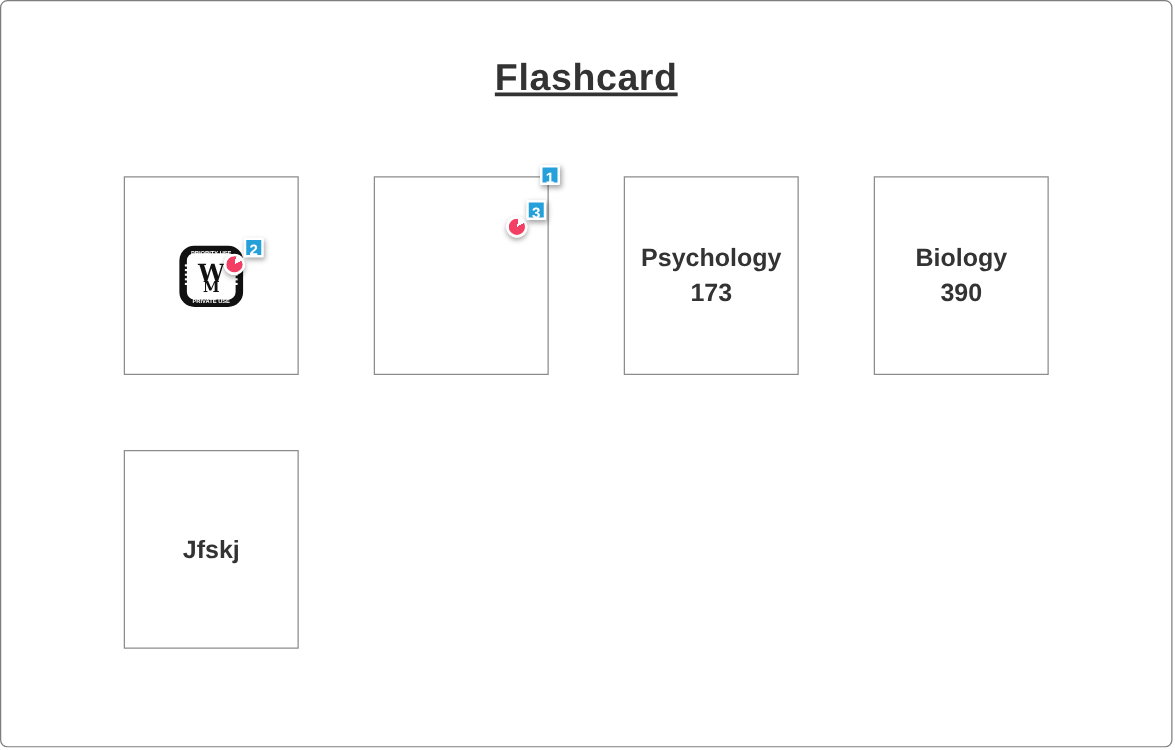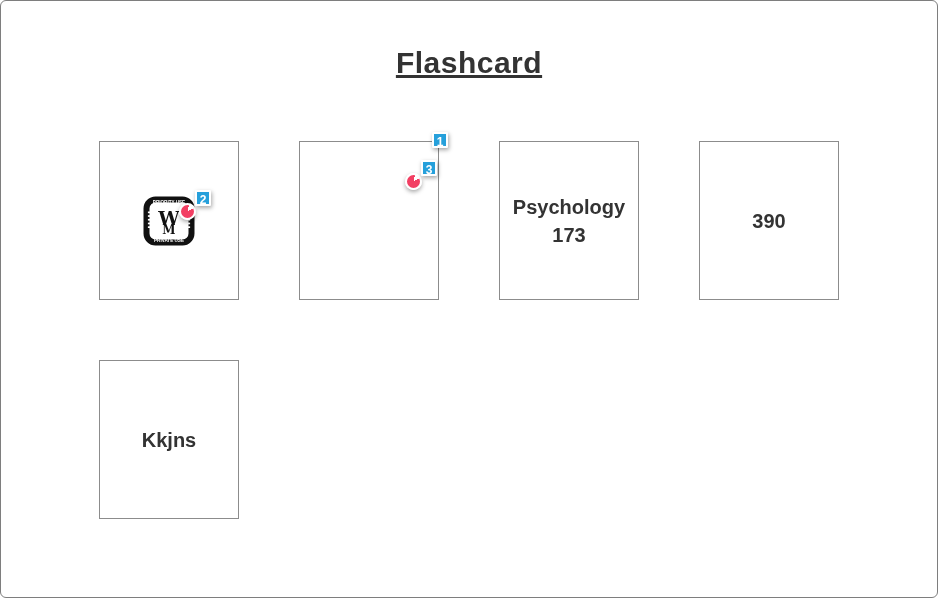--- a/index.html
+++ b/index.html
@@ -133,23 +133,24 @@
 
     <div class="card">
       <div class="card-title">
         <div>Psychology</div>
         <div>173</div>
       </div>
     </div>
 
     <div class="card">
       <div class="card-title">
+        <div>Biology</div>
         <div>390</div>
       </div>
     </div>
 
+    <div class="card">
+      <div class="card-title">Jfskj</div>
+    </div>
 
-    <div class="card">
-      <div class="card-title">Kkjns</div>
-    </div>
 
   </div>
 </div>
 
 </body></html>

